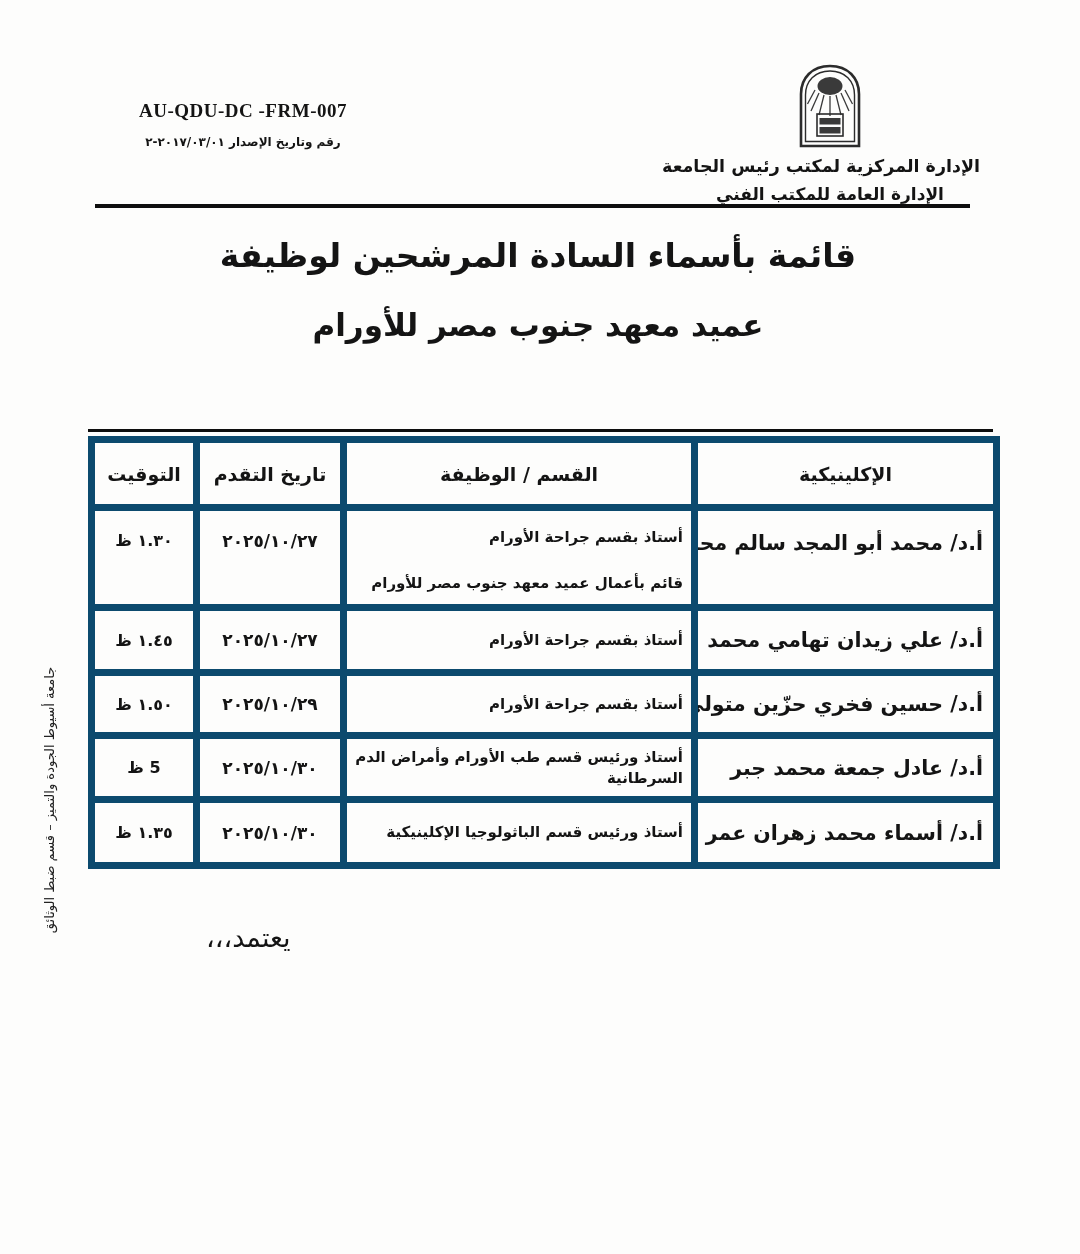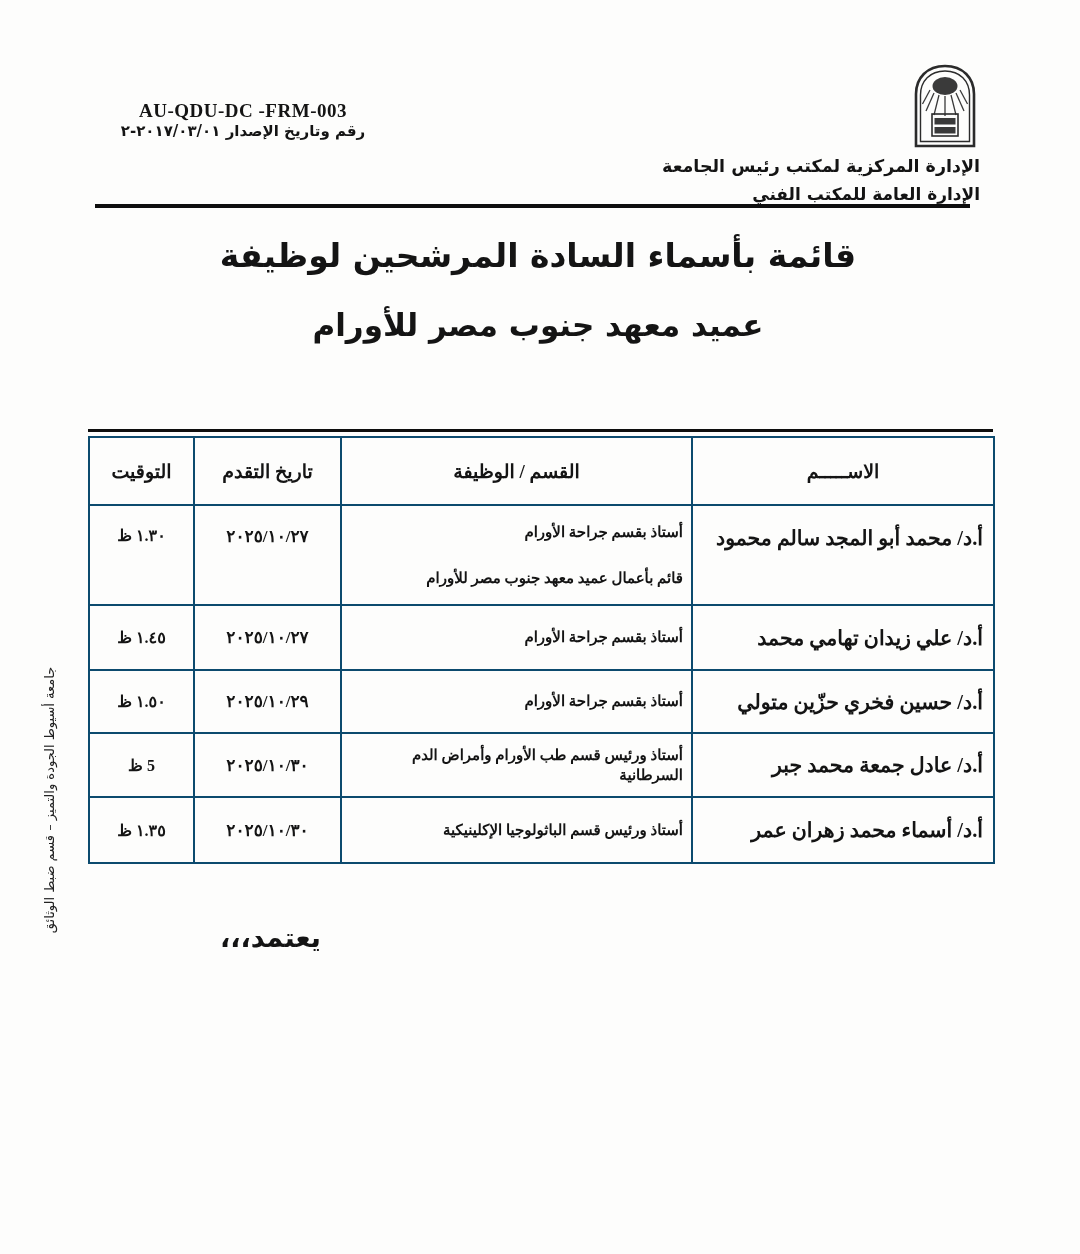--- a/index.html
+++ b/index.html
@@ -3,63 +3,63 @@
 <meta charset="utf-8">
 <style>
   html,body{margin:0;padding:0;background:#ffffff;}
   #page{
     position:relative;width:1080px;height:1254px;background:#fdfdfc;
     font-family:"DejaVu Sans",sans-serif;color:#141414;overflow:hidden;
   }
   
   .form-code-block{position:absolute;top:100px;left:118px;width:250px;text-align:center;}
   .form-code{font-family:"Liberation Serif",serif;font-weight:bold;font-size:19px;letter-spacing:.5px;white-space:nowrap;}
-  .form-issue{direction:rtl;font-size:15px;font-weight:bold;margin-top:0;white-space:nowrap;}
+  .form-issue{direction:rtl;font-size:12px;font-weight:bold;margin-top:13px;white-space:nowrap;}
   .form-issue .val{display:inline-block;direction:ltr;unicode-bidi:isolate;}
   
-  .letterhead{position:absolute;top:64px;right:100px;width:300px;text-align:right;direction:rtl;}
+  .letterhead{position:absolute;top:64px;right:100px;width:300px;text-align:center;direction:rtl;}
   .logo{display:inline-block;width:70px;height:84px;}
   .org1{font-size:17.5px;font-weight:bold;margin-top:4px;white-space:nowrap;}
   .org2{font-size:17px;font-weight:bold;margin-top:8px;white-space:nowrap;}
   .header-divider{position:absolute;top:204px;left:95px;width:875px;height:4px;background:#0e0e0e;}
   
   .doc-title{position:absolute;top:236px;left:0;width:1076px;text-align:center;direction:rtl;}
   .doc-title .t1{font-size:33px;font-weight:900;}
   .doc-title .t2{font-size:31px;font-weight:900;margin-top:32px;}
   .doc-title .t3{font-size:30px;font-weight:900;margin-top:24px;}
   
   .table-topline{position:absolute;top:429px;left:88px;width:905px;height:3px;background:#0e0e0e;}
   .tbl-wrap{position:absolute;top:436px;left:88px;width:905px;}
   table.cand{border-collapse:collapse;table-layout:fixed;width:905px;direction:rtl;}
-  table.cand td,table.cand th{border:2px solid #0c4a6e;overflow:hidden;font-family:Liberation Serif, serif;}
+  table.cand td,table.cand th{border:7px solid #0c4a6e;overflow:hidden;}
   th.h{font-size:19px;font-weight:900;text-align:center;vertical-align:middle;}
   td.name{font-size:20.5px;font-weight:900;text-align:right;padding-right:10px;vertical-align:middle;white-space:nowrap;}
   td.dept{font-size:15px;font-weight:bold;text-align:right;padding-right:8px;padding-left:4px;vertical-align:middle;line-height:1.35;}
   td.date{font-size:17px;font-weight:900;text-align:center;vertical-align:middle;white-space:nowrap;}
   td.time{font-size:16px;font-weight:900;text-align:center;vertical-align:middle;white-space:nowrap;}
   tr.r1 td{vertical-align:top;}
   tr.r1 td.name,tr.r1 td.date,tr.r1 td.time{padding-top:20px;}
   tr.r1 td.dept{padding-top:16px;}
   tr.r1 .dept-l2{margin-top:26px;}
   
-  .approval{position:absolute;top:922px;left:220px;direction:rtl;font-size:27px;font-weight:700;}
+  .approval{position:absolute;top:922px;left:206px;direction:rtl;font-size:27px;font-weight:400;}
   
   .side-note{
     position:absolute;top:790px;left:-108px;width:320px;height:20px;
     transform:rotate(-90deg);transform-origin:center;
     direction:rtl;text-align:center;font-size:13px;color:#222;white-space:nowrap;
   }
 </style>
 </head>
 <body>
 
 <div id="page">
 
   <div class="form-code-block">
-    <div class="form-code">AU-QDU-DC -FRM-003</div>
+    <div class="form-code">AU-QDU-DC -FRM-007</div>
     <div class="form-issue">
       <span>رقم وتاريخ الإصدار</span>
       <span class="val">٢٠١٧/٠٣/٠١-٢</span>
     </div>
   </div>
 
   <div class="letterhead">
     <span class="logo">
       <svg width="70" height="84" viewBox="0 0 70 84">
 
@@ -99,21 +99,21 @@
   <div class="tbl-wrap">
     <table class="cand">
       <colgroup>
         <col style="width:302px">
           <col style="width:351px">
           <col style="width:147px">
           <col style="width:105px">
       </colgroup>
       <tbody>
           <tr style="height:68px">
-        <th class="h">الاســـــم</th>
+        <th class="h">الإكلينيكية</th>
         <th class="h">القسم / الوظيفة</th>
         <th class="h">تاريخ التقدم</th>
         <th class="h">التوقيت</th>
       </tr>
       <tr class="r1" style="height:100px">
         <td class="name">أ.د/ محمد أبو المجد سالم محمود</td>
         <td class="dept">
           <div class="dept-l1">أستاذ بقسم جراحة الأورام</div>
           <div class="dept-l2">قائم بأعمال عميد معهد جنوب مصر للأورام</div>
         </td>

